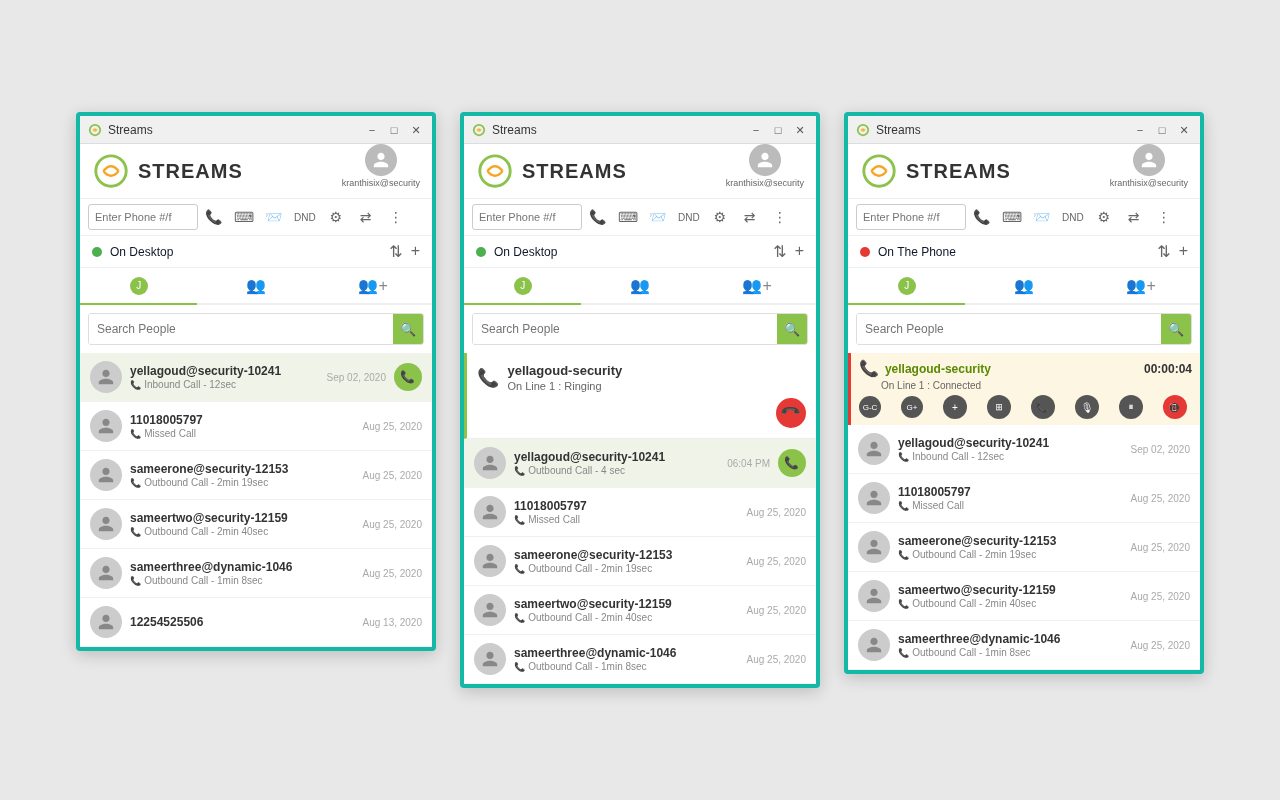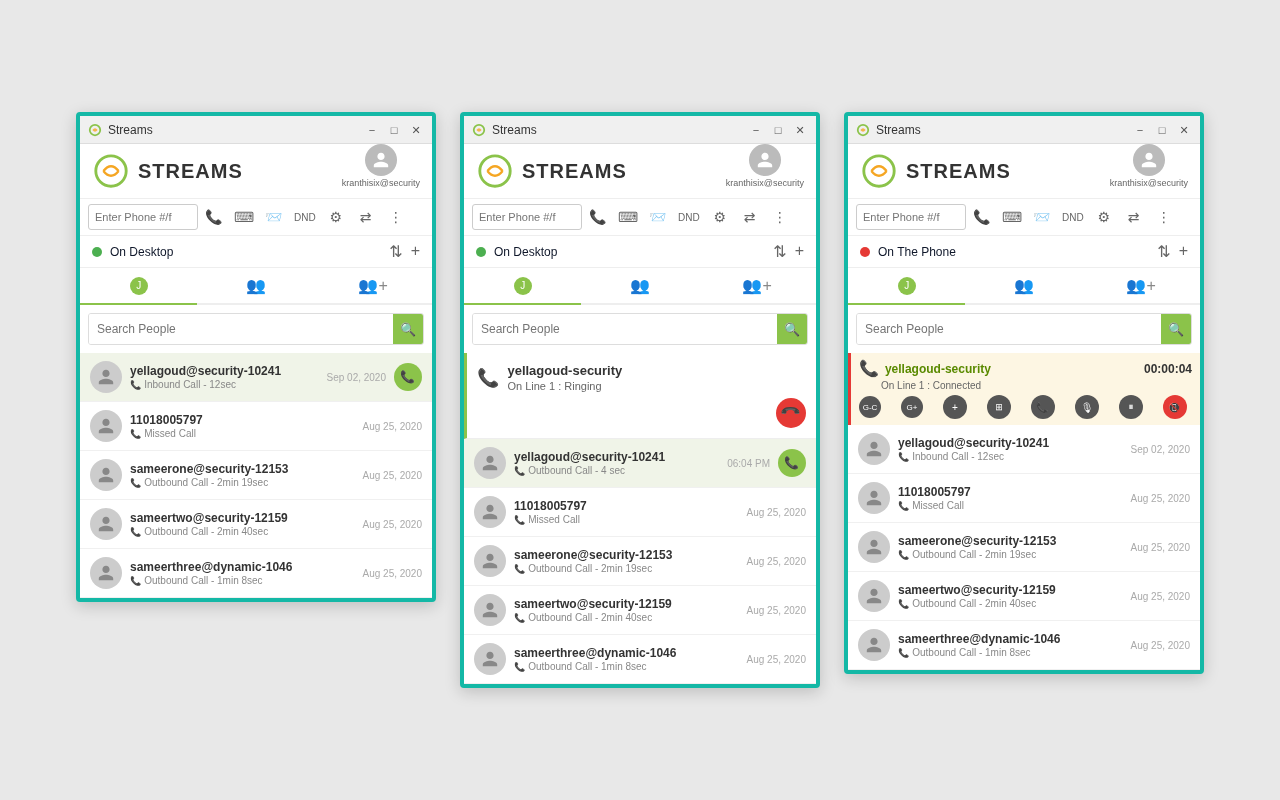--- a/index.html
+++ b/index.html
@@ -544,20 +544,31 @@
         <div class="contact-info">
           <div class="contact-name">sameerthree@dynamic-1046</div>
           <div class="contact-sub">
             <span class="phone-icon">📞</span>
             <span>Outbound Call - 1min 8sec</span>
           </div>
         </div>
         <span class="contact-time">Aug 25, 2020</span>
       </div>
 
+      <div class="contact-item">
+        <div class="contact-avatar">
+          <svg width="18" height="18" viewBox="0 0 24 24" fill="#888">
+              <path d="M12 12c2.7 0 4.8-2.1 4.8-4.8S14.7 2.4 12 2.4 7.2 4.5 7.2 7.2 9.3 12 12 12zm0 2.4c-3.2 0-9.6 1.6-9.6 4.8v2.4h19.2v-2.4c0-3.2-6.4-4.8-9.6-4.8z"></path>
+            </svg>
+        </div>
+        <div class="contact-info">
+          <div class="contact-name">12254525506</div>
+        </div>
+        <span class="contact-time">Aug 13, 2020</span>
+      </div>
     </div>
   </div>
 
   <div class="window">
     <div class="title-bar">
       <svg class="title-bar-icon" viewBox="0 0 16 16">
         <circle cx="8" cy="8" r="6" fill="none" stroke="#8bc34a" stroke-width="2"></circle>
         <path d="M5 8 Q8 4 11 8 Q8 12 5 8Z" fill="#f5a623" opacity="0.8"></path>
       </svg>
       <span class="title-bar-title">Streams</span>

